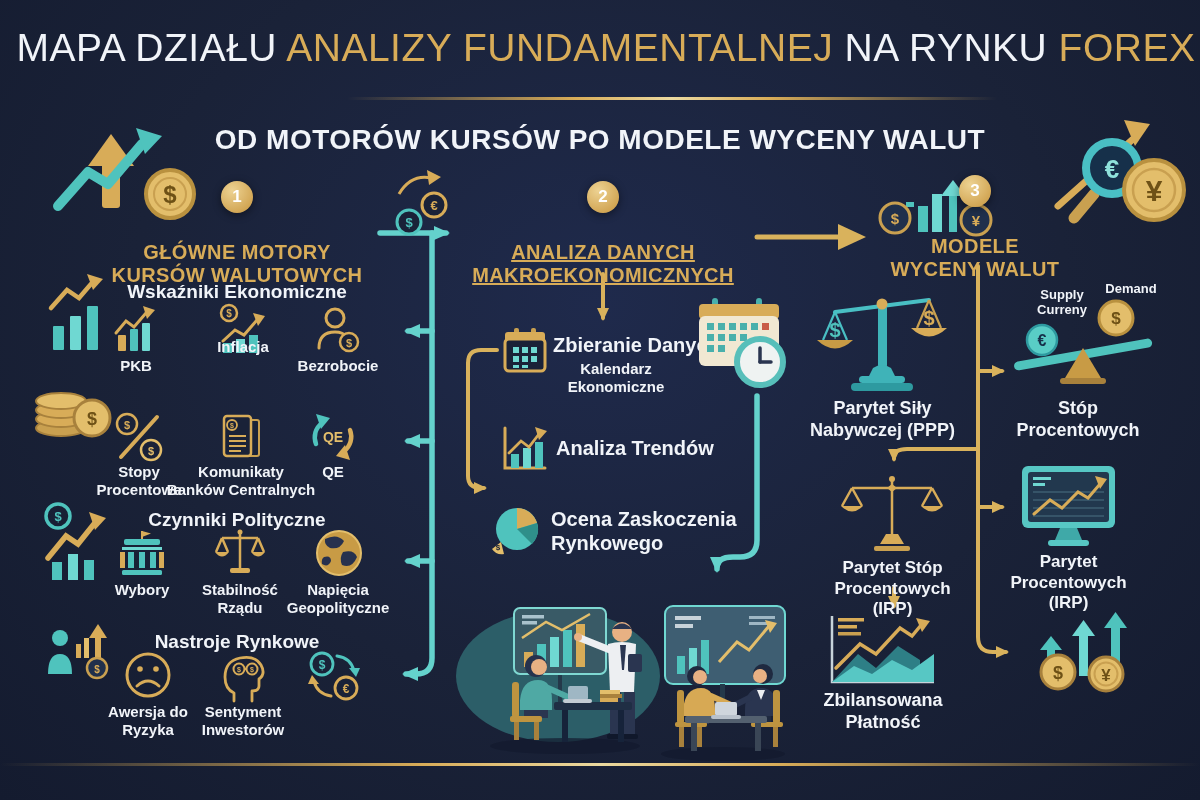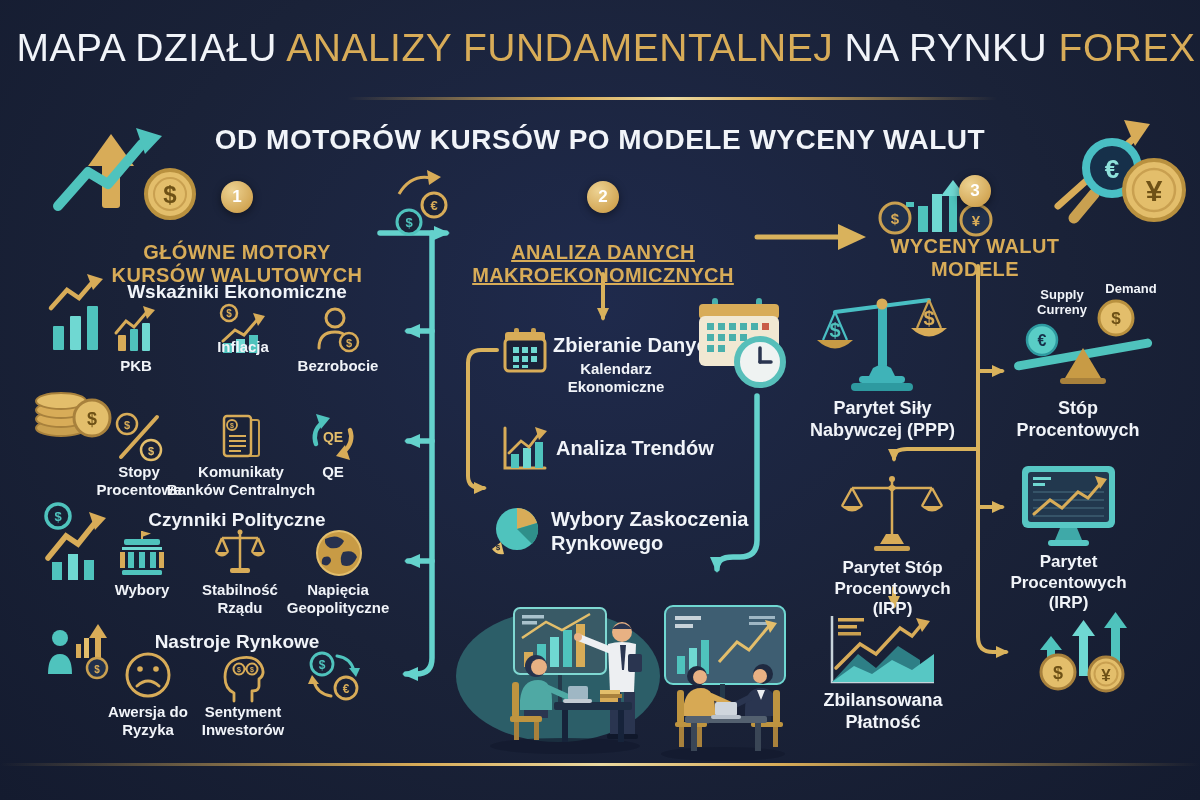--- a/index.html
+++ b/index.html
@@ -345,21 +345,21 @@
   </svg>
   <div class="abs step-title" style="left:556px;top:437px;width:185px;">Analiza Trendów</div>
 
   <svg class="abs z2" style="left:489px;top:500px;" width="58" height="58" viewBox="0 0 58 58">
     <circle cx="28" cy="29" r="21" fill="#4FC3BD"></circle>
     <path d="M28 29 L28 8 A21 21 0 0 1 48 23 Z" fill="#D8AC58"></path>
     <path d="M28 29 L48 23 A21 21 0 0 1 43 44 Z" fill="#2F8F8A"></path>
     <path d="M12 42 L3 49 A12 12 0 0 0 15 54 Z" fill="#E3BE6B"></path>
     <text x="9" y="50" font-size="8" font-weight="bold" fill="#1A2238" text-anchor="middle">$</text>
   </svg>
-  <div class="abs step-title" style="left:551px;top:507px;width:200px;line-height:1.2;">Wybory Zaskoczenia Rynkowego</div>
+  <div class="abs step-title" style="left:551px;top:507px;width:200px;line-height:1.2;">Ocena Zaskoczenia Rynkowego</div>
 
   <svg class="abs z2" style="left:450px;top:594px;" width="215" height="170" viewBox="0 0 215 170">
     <ellipse cx="108" cy="82" rx="102" ry="66" fill="#2C5E68"></ellipse>
     <ellipse cx="115" cy="152" rx="75" ry="8" fill="#121A2E" opacity="0.7"></ellipse>
     <rect x="108" y="78" width="4" height="38" fill="#24394A"></rect>
     <rect x="64" y="14" width="92" height="66" rx="6" fill="#395A66" stroke="#7FD8D2" stroke-width="2"></rect>
     <rect x="72" y="21" width="22" height="3.5" fill="#A9C2CC"></rect>
       <rect x="72" y="27" width="15" height="3.5" fill="#A9C2CC"></rect>
     <rect x="74" y="58" width="9" height="15" fill="#D8AC58"></rect>
       <rect x="87" y="50" width="9" height="23" fill="#4FC3BD"></rect>
@@ -433,22 +433,22 @@
     <rect x="46" y="125" width="6" height="28" fill="#3A4656"></rect>
       <rect x="110" y="125" width="6" height="28" fill="#3A4656"></rect>
     <rect x="70" y="104" width="22" height="14" rx="2" fill="#CFD6DD"></rect>
       <rect x="66" y="117" width="30" height="4" rx="2" fill="#B9C2CC"></rect>
   </svg>
 
   <div class="abs badge" style="left:959px;top:175px;">
       <span>3</span>
     </div>
   <div class="abs col-head" style="left:855px;top:216px;width:240px;">
+    <div>MODELE</div>
     <div>WYCENY WALUT</div>
-    <div>MODELE</div>
   </div>
 
   <svg class="abs z2" style="left:815px;top:288px;" width="135" height="106" viewBox="0 0 135 106">
     <line x1="20" y1="24" x2="114" y2="12" stroke="#49BFC4" stroke-width="4" stroke-linecap="round"></line>
     <rect x="63" y="14" width="9" height="66" rx="3" fill="#3FB3B8"></rect>
       <circle cx="67" cy="16" r="5.5" fill="#D8AC58"></circle>
     <path d="M20 24 L8 52 M20 24 L32 52" stroke="#49BFC4" stroke-width="2.2"></path>
     <path d="M2 52 Q20 69 38 52 Z" fill="#C89B45"></path>
     <text x="20" y="49" font-size="20" font-weight="bold" fill="#4FC3BD" text-anchor="middle">$</text>
     <path d="M114 12 L102 40 M114 12 L126 40" stroke="#C9A050" stroke-width="2.2"></path>

